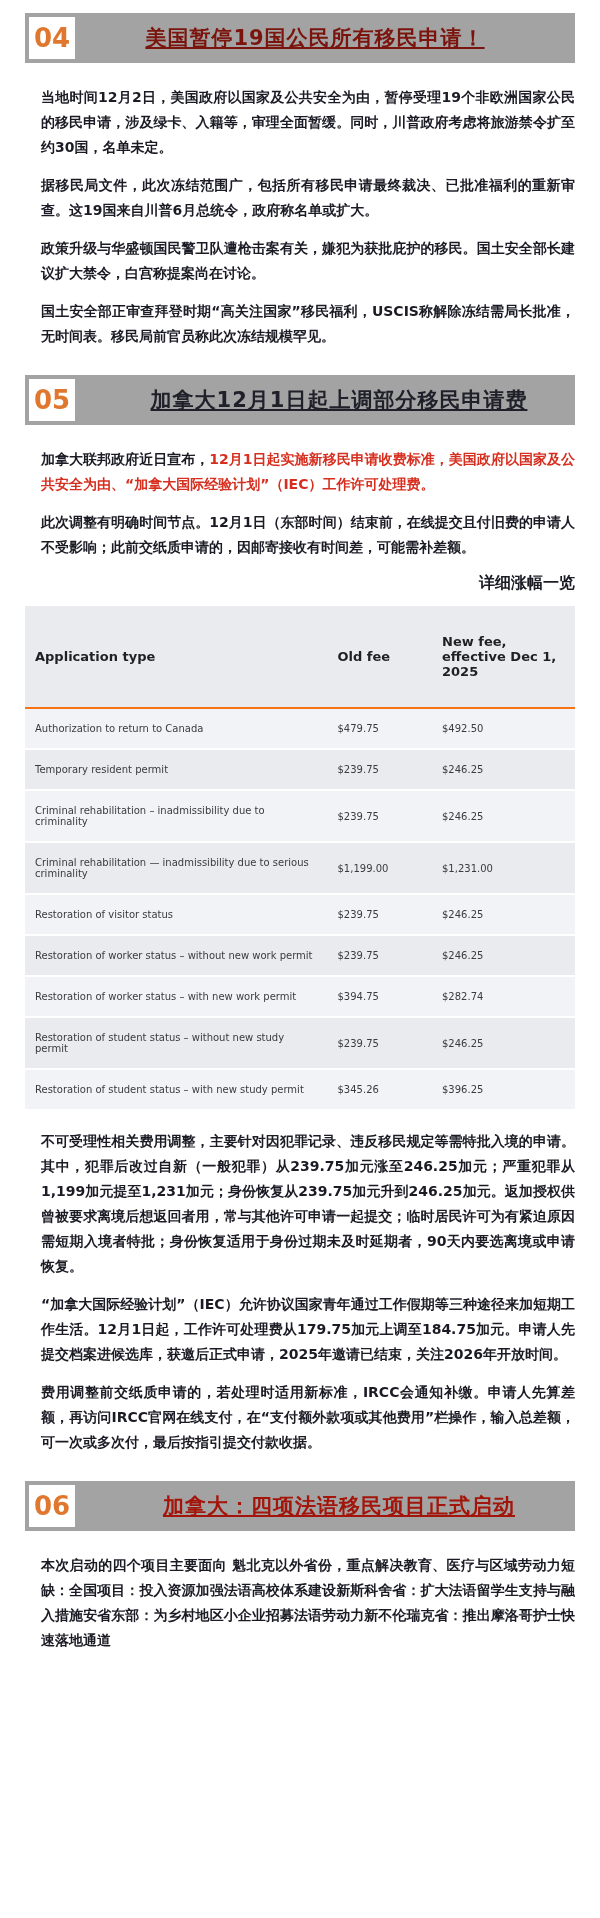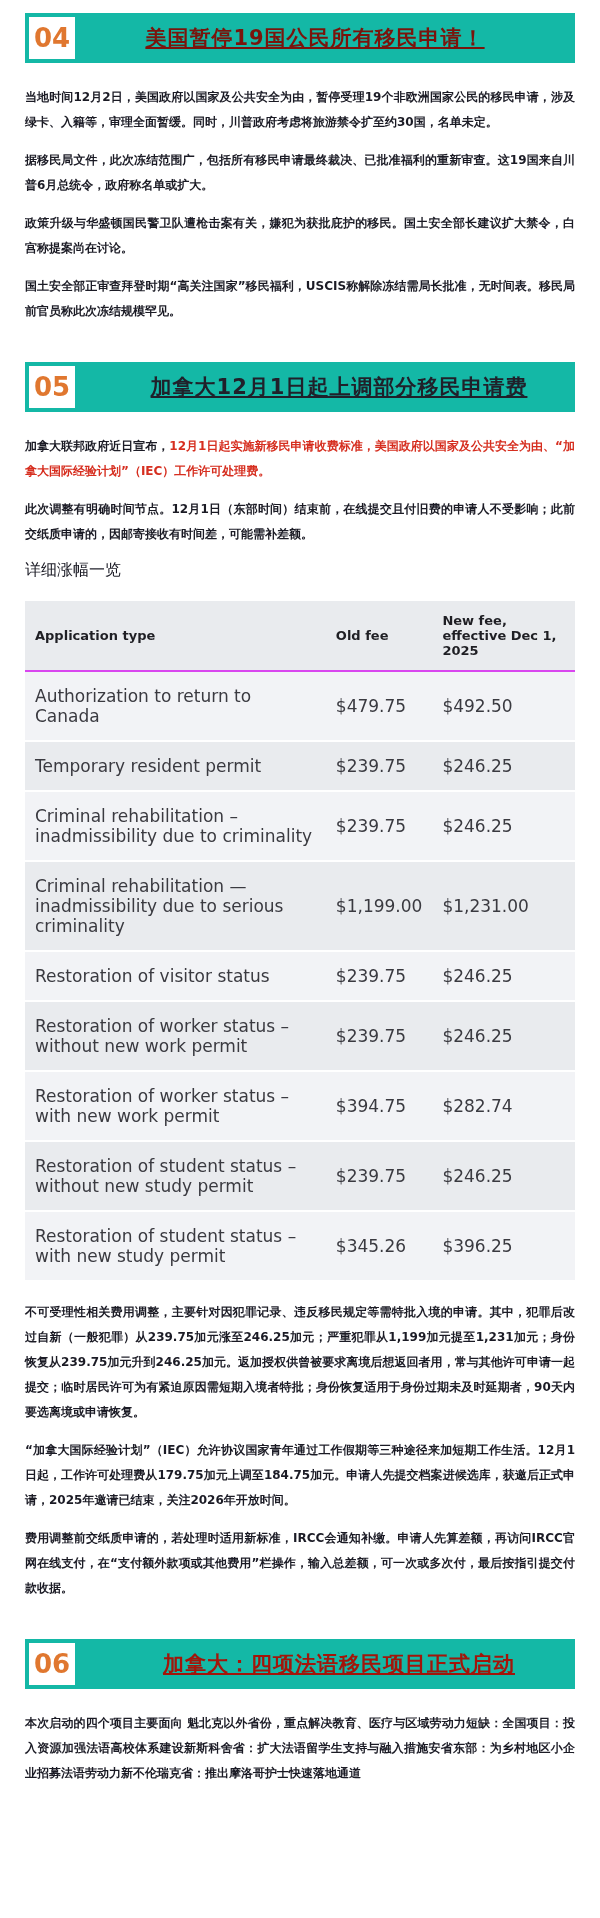--- a/index.html
+++ b/index.html
@@ -12,27 +12,27 @@
     width: 600px;
     min-height: 1918px;
     box-sizing: border-box;
     padding: 13px 25px 24px 25px;
     background: #ffffff;
     color: #1b1b25;
   }
   .banner {
     position: relative;
     height: 50px;
-    background: #14b8a6;
+    background: #a3a3a3;
     display: flex;
     align-items: center;
     justify-content: center;
     margin: 0 0 22px 0;
   }
-  .banner.spaced { margin-top: 38px; padding-left: 48px; }
+  .banner.spaced { margin-top: 26px; padding-left: 48px; }
   .badge {
     position: absolute;
     left: 4px;
     top: 4px;
     bottom: 4px;
     width: 46px;
     background: #ffffff;
     display: flex;
     align-items: center;
     justify-content: center;
@@ -44,50 +44,51 @@
     font-size: 21px;
     font-weight: 700;
     letter-spacing: 1px;
     padding-left: 30px;
     text-decoration: underline;
   }
   .t-darkred { color: #7a140c; }
   .t-black   { color: #20202a; }
   .t-red     { color: #a3150a; }
   p.body {
-    font-size: 12px;
+    font-size: 14px;
     line-height: 25px;
     font-weight: 600;
-    margin: 0 0 13px 0;
+    margin: 0 0 13px 16px;
     text-align: justify;
     color: #1b1b25;
   }
   .hl-red { color: #d62e1f; }
   .table-label {
     font-size: 16px;
-    font-weight: 400;
-    margin: 4px 0 20px 0;
+    font-weight: 700;
+    margin: 4px 0 12px 0;
+    text-align: right;
   }
   table.fee-table {
     width: 100%;
     border-collapse: collapse;
     margin: 0 0 18px 0;
   }
   table.fee-table th {
     background: #e9ebee;
     font-size: 13px;
     font-weight: 700;
     color: #1f1f24;
     text-align: left;
-    padding: 12px 10px;
+    padding: 28px 10px;
     vertical-align: middle;
-    border-bottom: 2px solid #d946ef;
+    border-bottom: 2px solid #f97316;
   }
   table.fee-table td {
-    font-size: 17px;
+    font-size: 10px;
     font-weight: 400;
     color: #3a3a40;
     text-align: left;
     padding: 14px 10px;
     vertical-align: middle;
     border-bottom: 2px solid #ffffff;
   }
   table.fee-table tbody tr:nth-child(odd)  td { background: #f2f3f6; }
   table.fee-table tbody tr:nth-child(even) td { background: #e9ebee; }
   col.c-type { width: 55%; }

